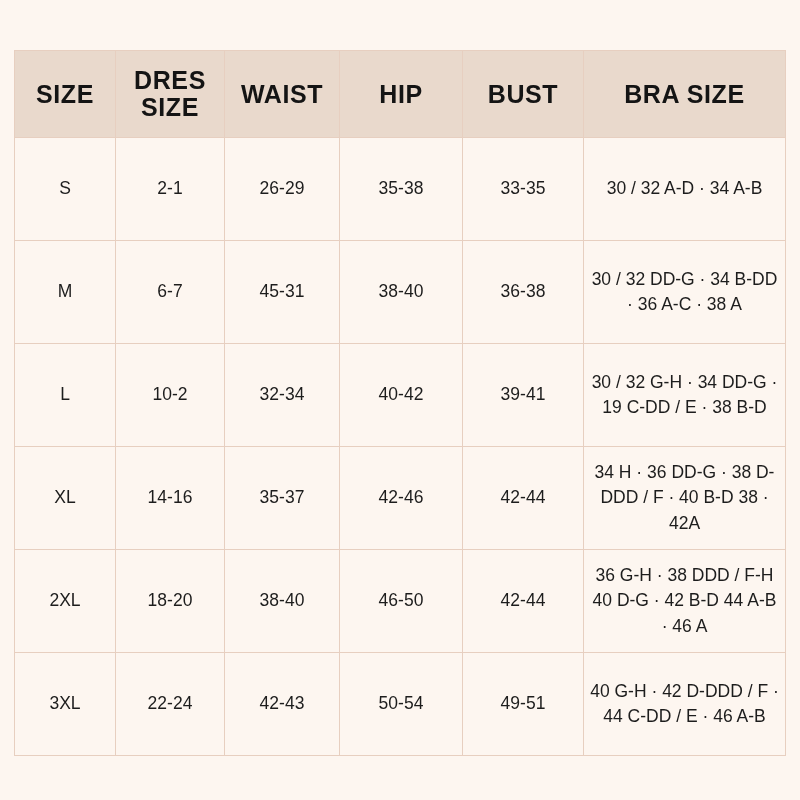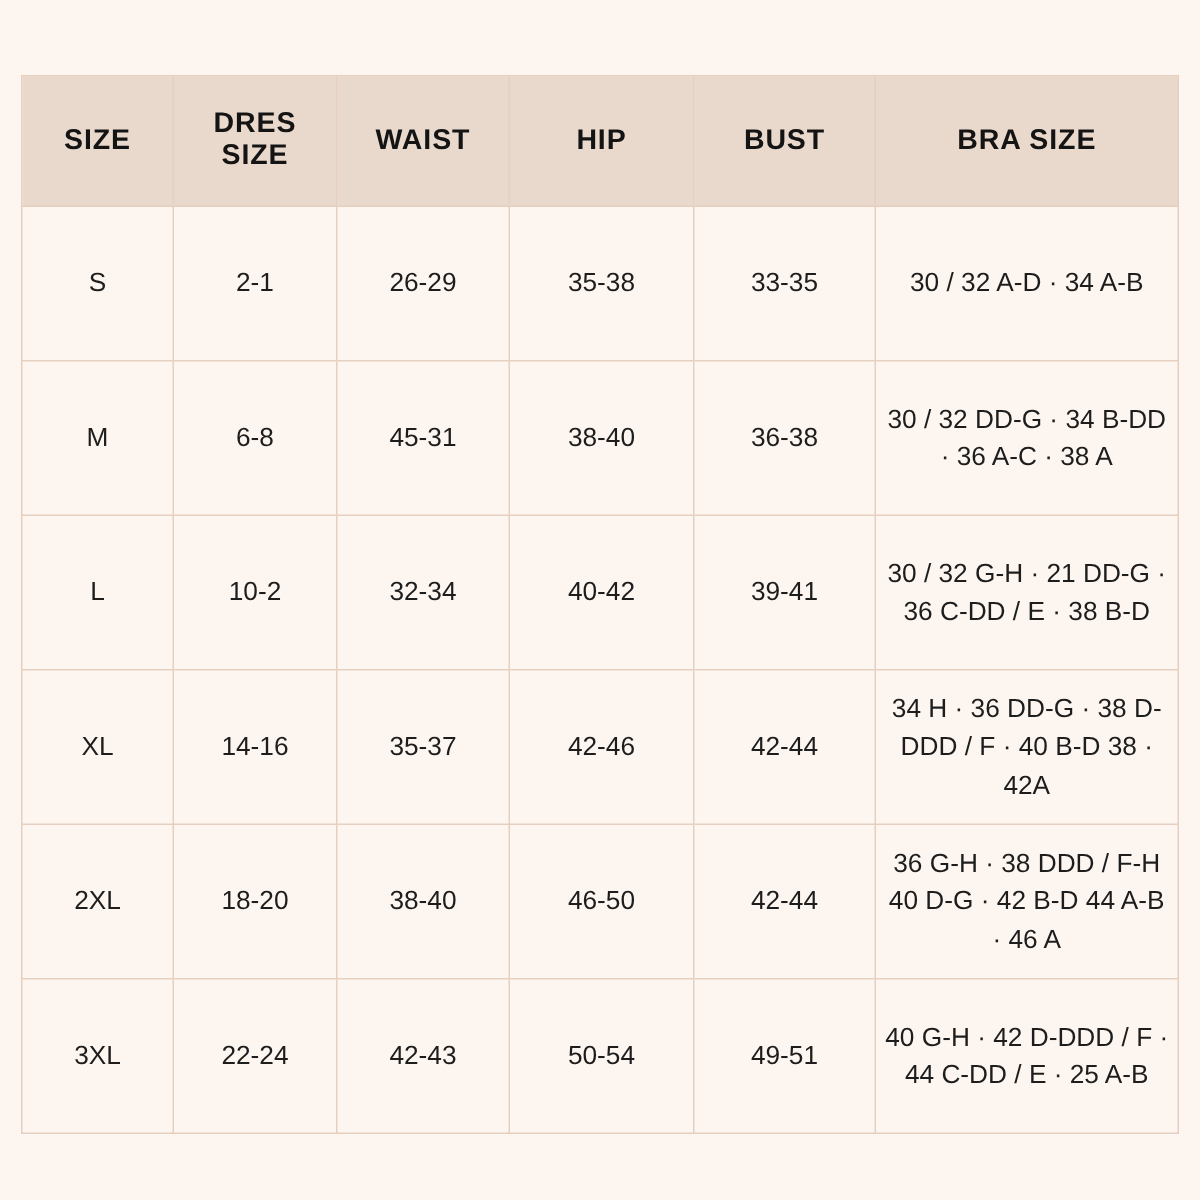--- a/index.html
+++ b/index.html
@@ -31,21 +31,21 @@
   table.size-chart th,
   table.size-chart td {
     border: 1px solid #e7cfc0;
     text-align: center;
     vertical-align: middle;
     padding: 4px 6px;
   }
   table.size-chart thead th {
     background: #e9d9cc;
     height: 78px;
-    font-size: 19px;
+    font-size: 25px;
     font-weight: 700;
     letter-spacing: 0.6px;
     color: #141414;
     line-height: 1.08;
   }
   table.size-chart tbody td {
     background: transparent;
     font-size: 17.5px;
     font-weight: 400;
     color: #1d1d1d;
@@ -78,33 +78,33 @@
       <tr>
         <td class="col-size">S</td>
         <td>2-1</td>
         <td>26-29</td>
         <td>35-38</td>
         <td>33-35</td>
         <td class="col-bra">30 / 32 A-D · 34 A-B</td>
       </tr>
       <tr>
         <td class="col-size">M</td>
-        <td>6-8</td>
+        <td>6-7</td>
         <td>45-31</td>
         <td>38-40</td>
         <td>36-38</td>
         <td class="col-bra">30 / 32 DD-G · 34 B-DD · 36 A-C · 38 A</td>
       </tr>
       <tr>
         <td class="col-size">L</td>
         <td>10-2</td>
         <td>32-34</td>
         <td>40-42</td>
         <td>39-41</td>
-        <td class="col-bra">30 / 32 G-H · 21 DD-G · 36 C-DD / E · 38 B-D</td>
+        <td class="col-bra">30 / 32 G-H · 34 DD-G · 19 C-DD / E · 38 B-D</td>
       </tr>
       <tr>
         <td class="col-size">XL</td>
         <td>14-16</td>
         <td>35-37</td>
         <td>42-46</td>
         <td>42-44</td>
         <td class="col-bra">34 H · 36 DD-G · 38 D-DDD / F · 40 B-D 38 · 42A</td>
       </tr>
       <tr>
@@ -114,17 +114,17 @@
         <td>46-50</td>
         <td>42-44</td>
         <td class="col-bra">36 G-H · 38 DDD / F-H 40 D-G · 42 B-D 44 A-B · 46 A</td>
       </tr>
       <tr>
         <td class="col-size">3XL</td>
         <td>22-24</td>
         <td>42-43</td>
         <td>50-54</td>
         <td>49-51</td>
-        <td class="col-bra">40 G-H · 42 D-DDD / F · 44 C-DD / E · 25 A-B</td>
+        <td class="col-bra">40 G-H · 42 D-DDD / F · 44 C-DD / E · 46 A-B</td>
       </tr>
     </tbody>
   </table>
 </div>
 
 </body></html>

